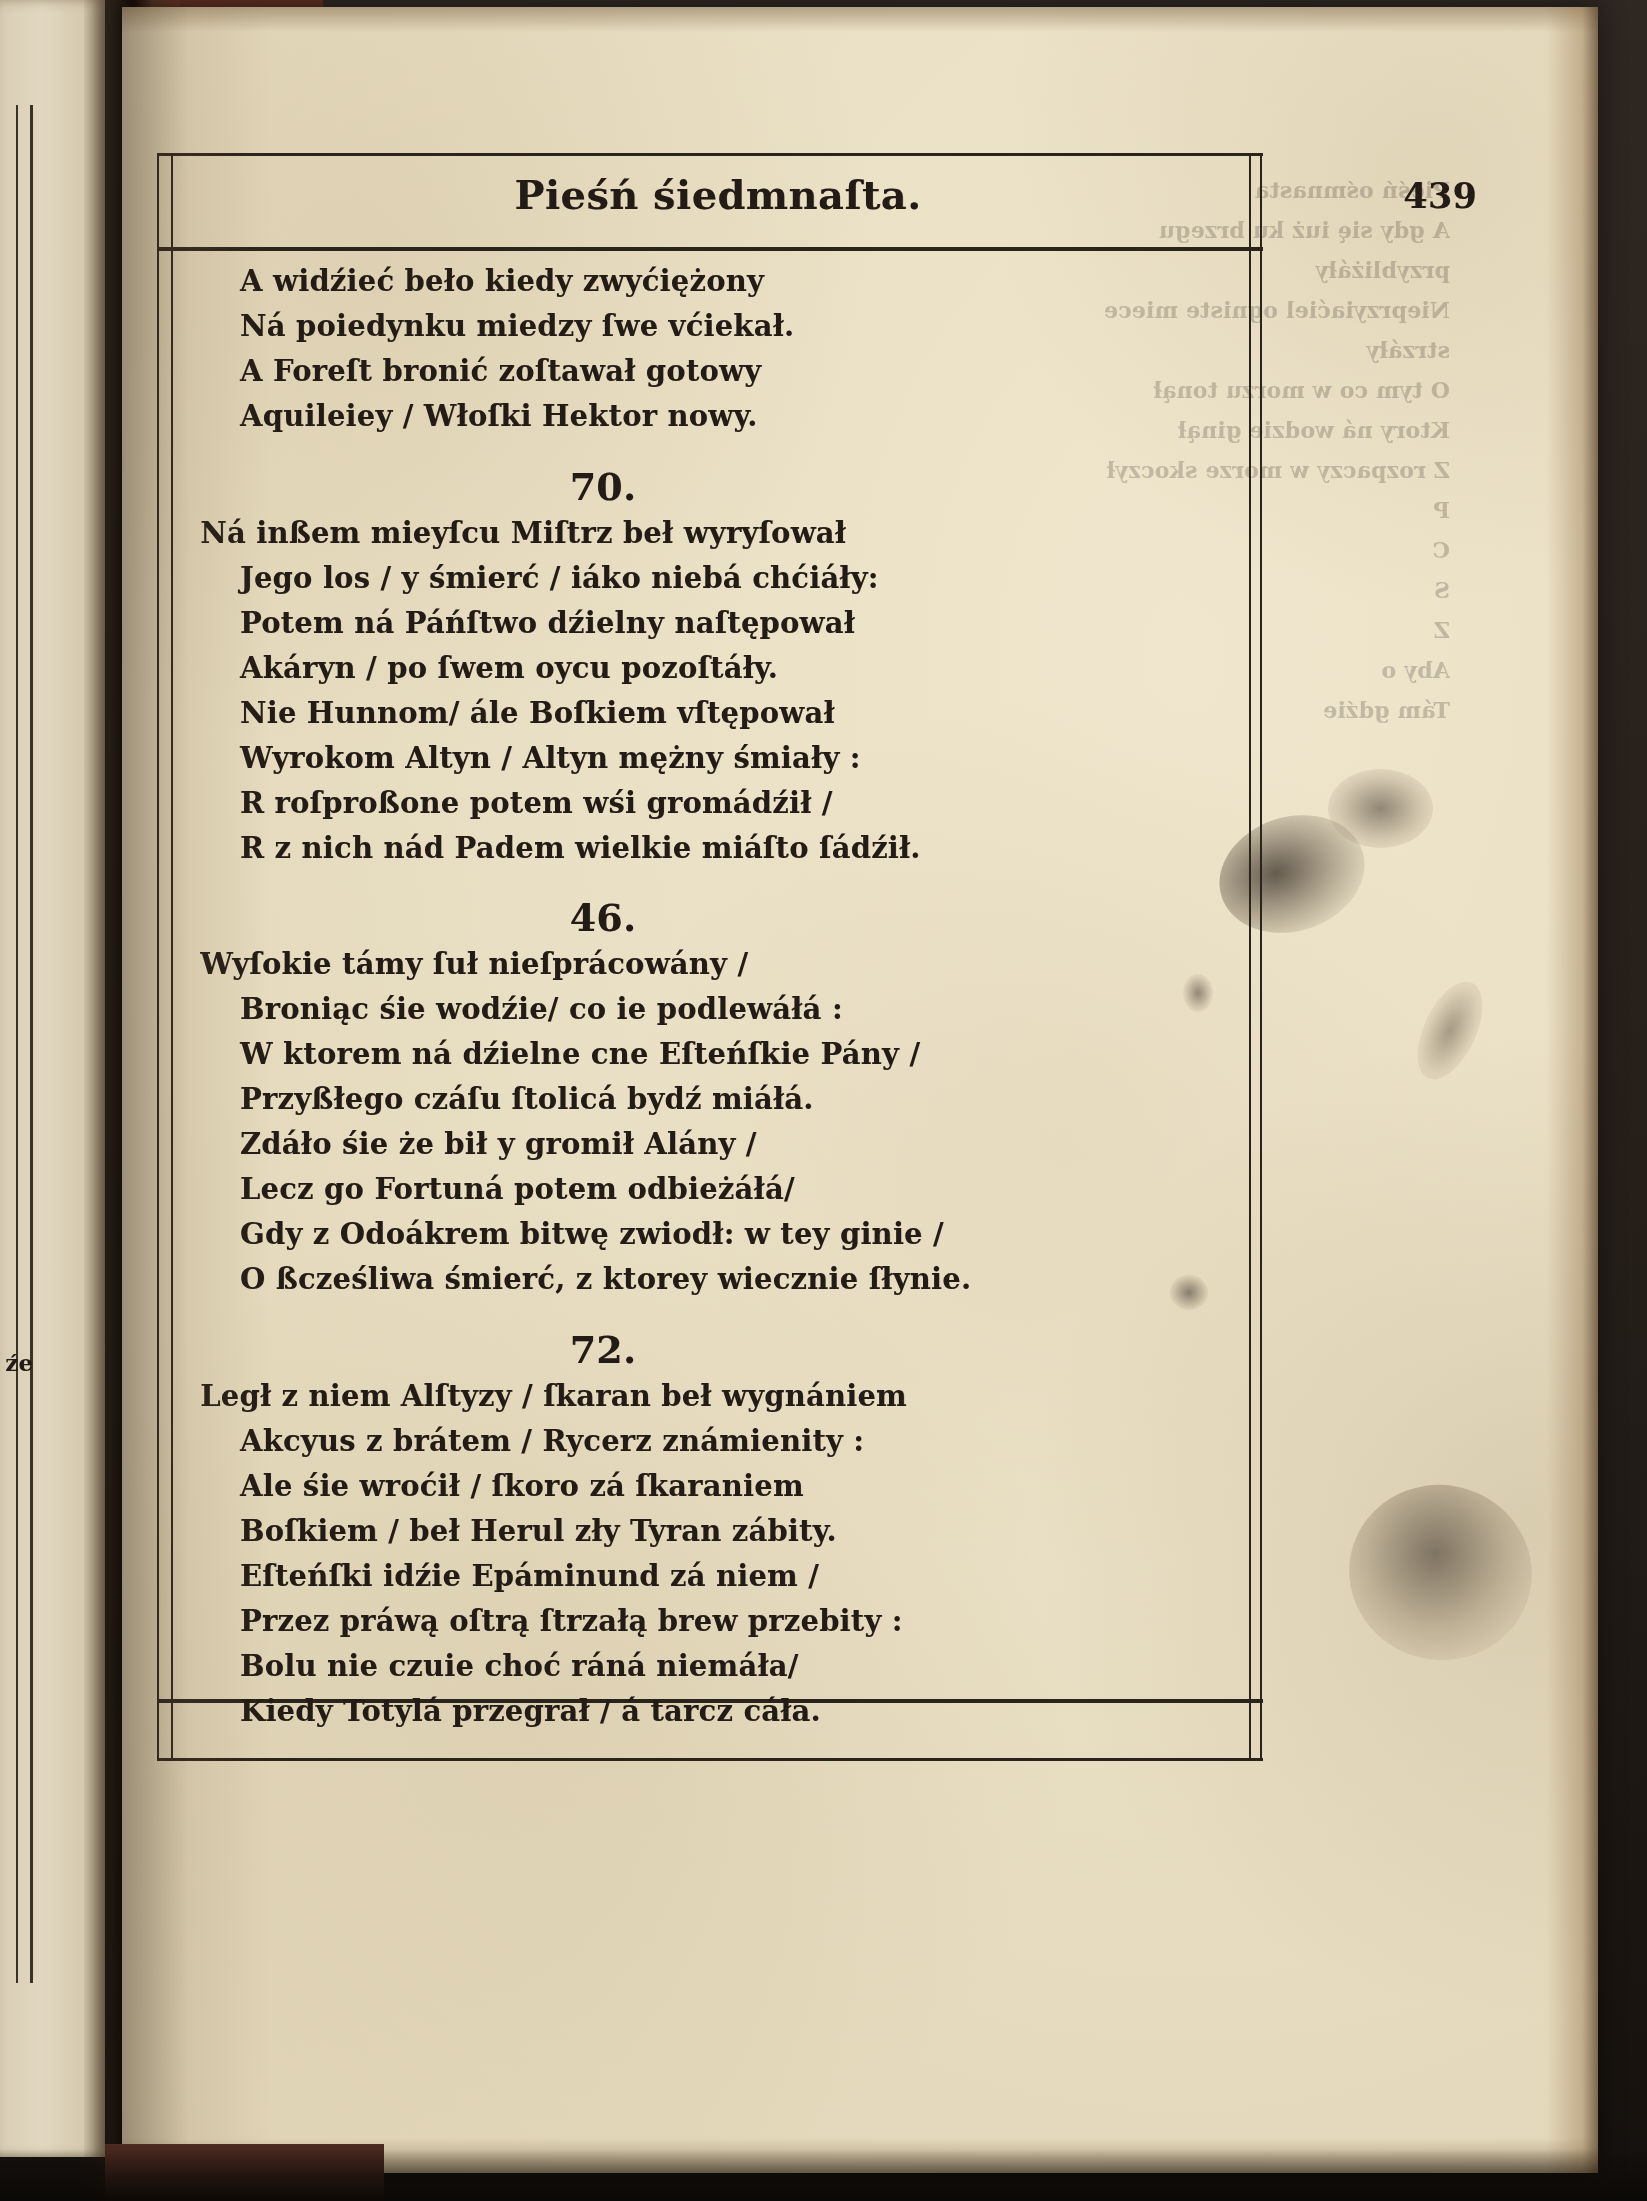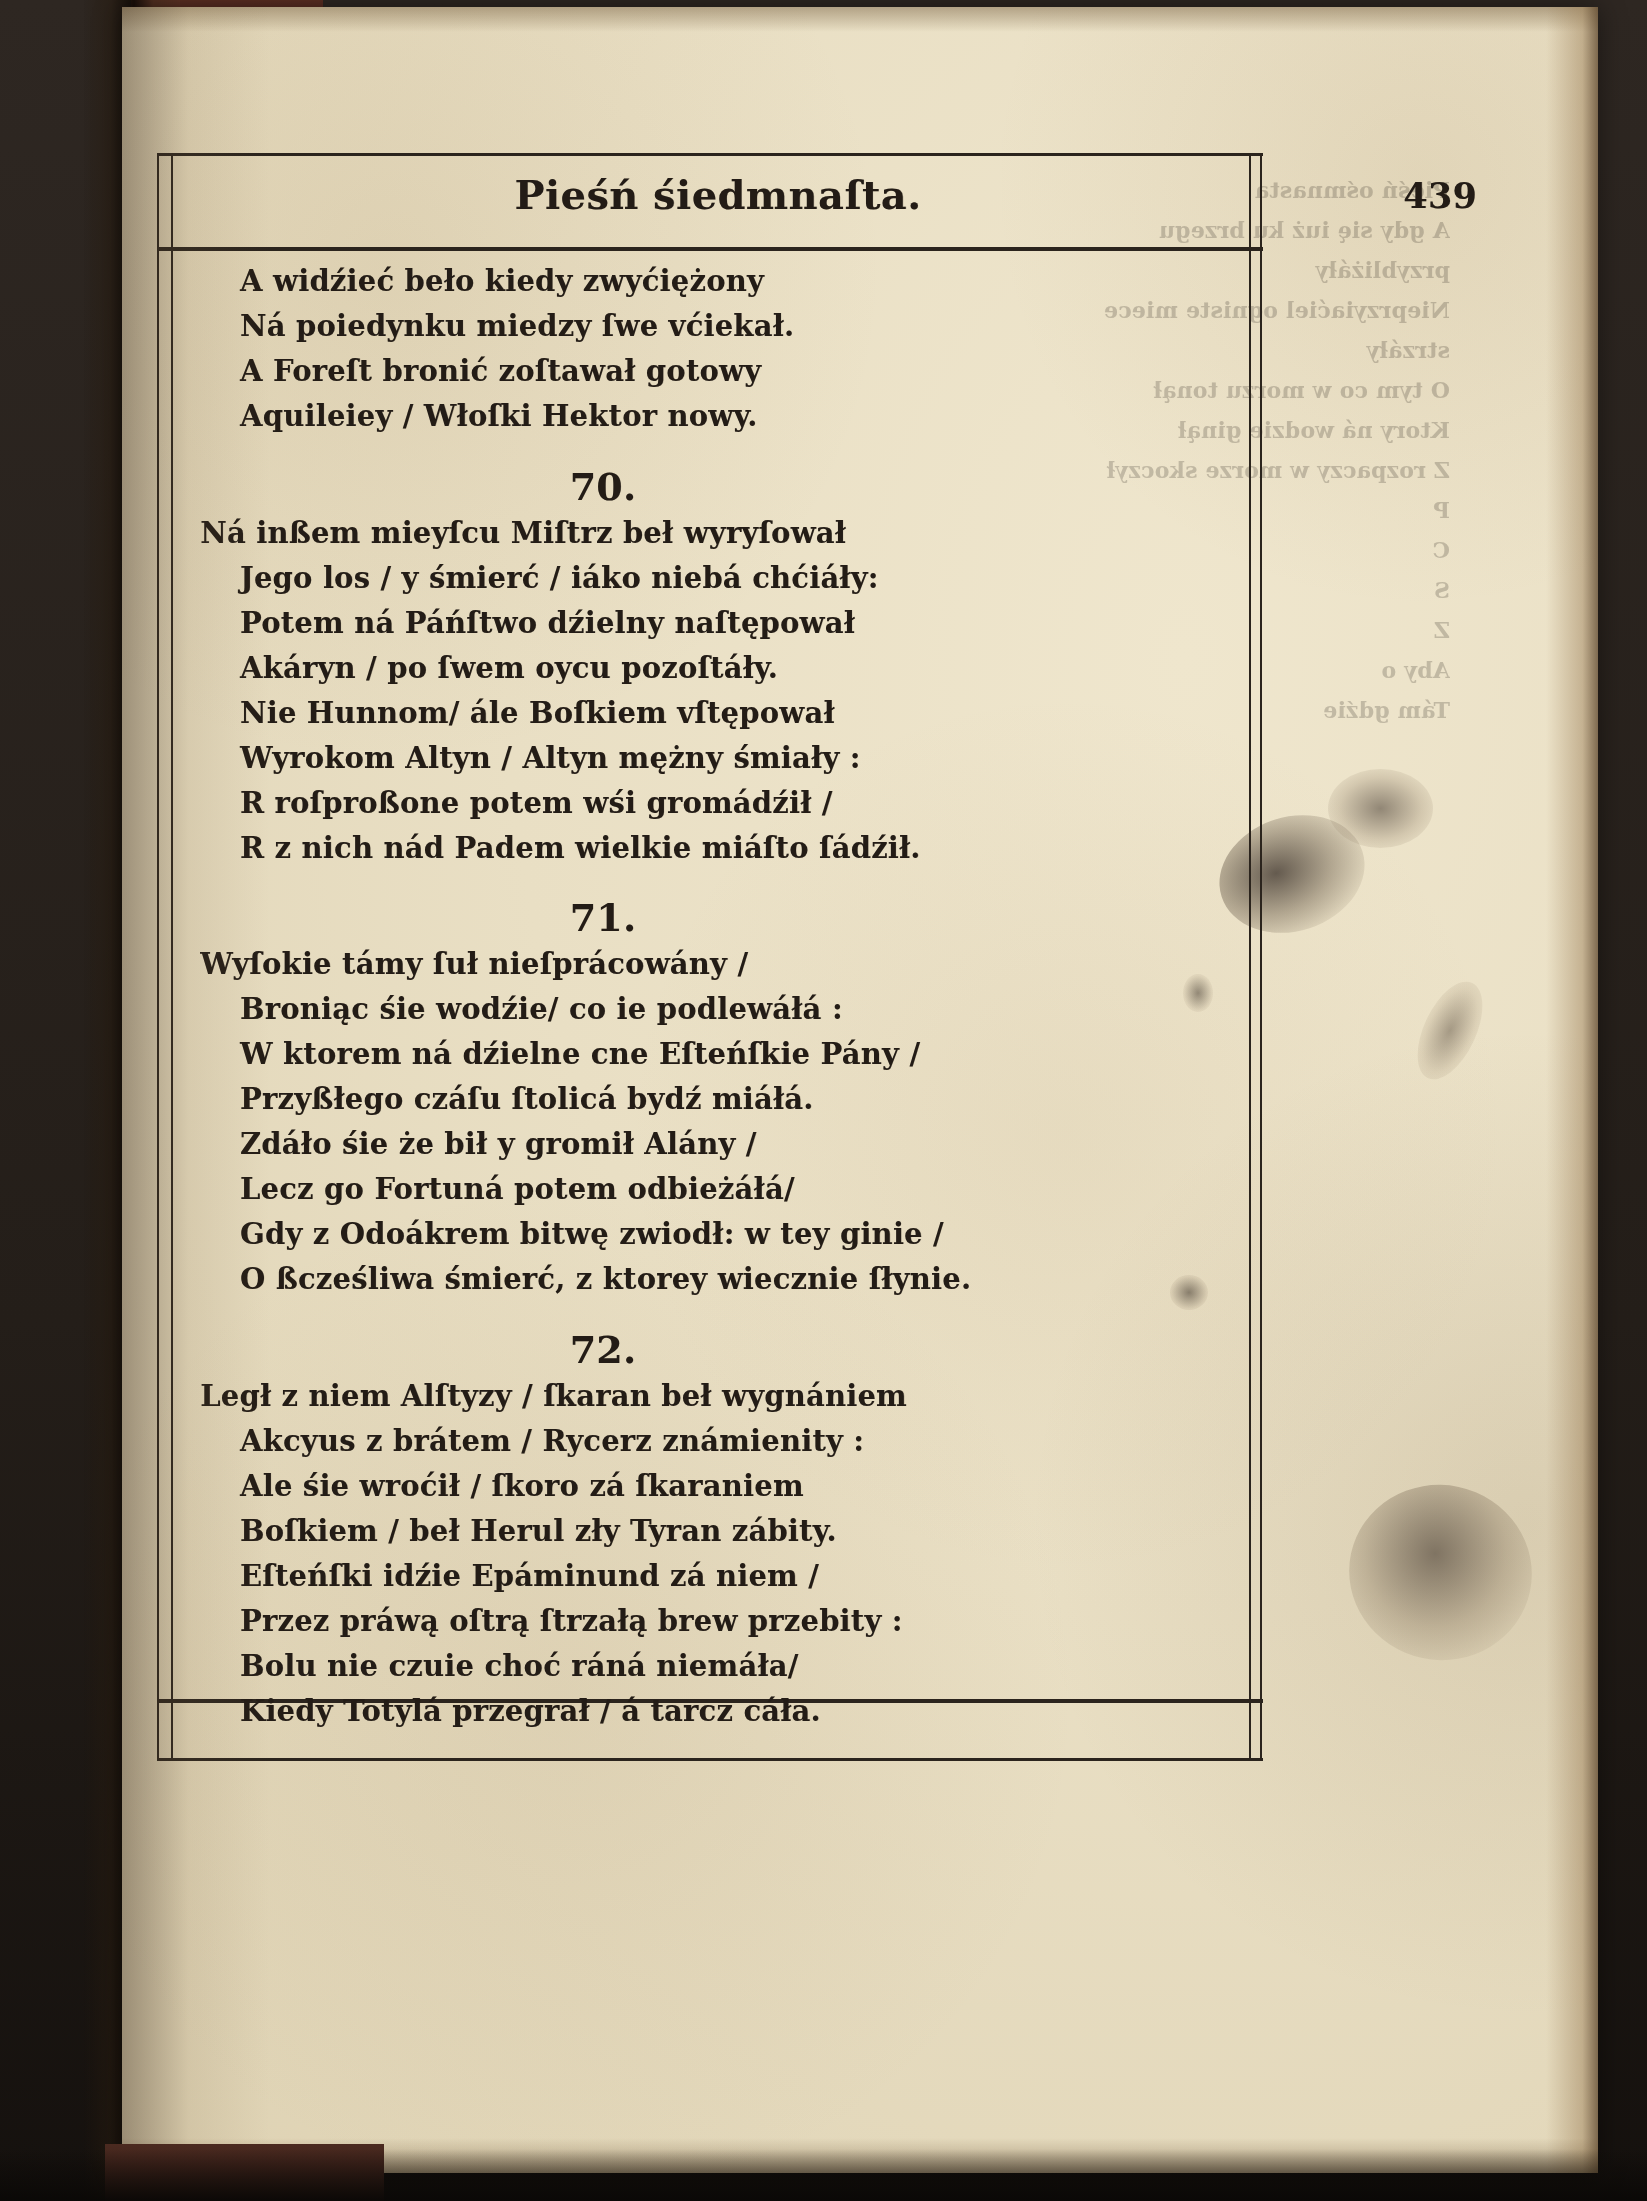--- a/index.html
+++ b/index.html
@@ -284,20 +284,25 @@
     left: 0; bottom: 0; width: 1647px; height: 52px;
     background: linear-gradient(0deg, rgba(10,8,6,0.95) 0%, rgba(10,8,6,0) 100%);
   }
 </style>
 </head>
 <body>
 
 <div id="page">
   <div class="surface"></div>
 
+  <div class="verso">
+    <div class="verso-rule r1"></div>
+    <div class="verso-rule r2"></div>
+    <div class="verso-catch gothic">źe</div>
+  </div>
 
   <div class="spine-leather"></div>
   <div class="gutter"></div>
 
   <div class="recto">
     <div class="mottle"></div>
     <div class="recto-topedge"></div>
     <div class="recto-edge"></div>
     <div class="recto-botedge"></div>
   </div>
@@ -348,21 +353,21 @@
         <div class="gothic line ind2">Ná inßem mieyſcu Miſtrz beł wyryſował</div>
         <div class="gothic line ind1">Jego los / y śmierć / iáko niebá chćiáły:</div>
         <div class="gothic line ind1">Potem ná Páńſtwo dźielny naſtępował</div>
         <div class="gothic line ind1">Akáryn / po ſwem oycu pozoſtáły.</div>
         <div class="gothic line ind1">Nie Hunnom/ ále Boſkiem vſtępował</div>
         <div class="gothic line ind1">Wyrokom Altyn / Altyn mężny śmiały :</div>
         <div class="gothic line ind1">R roſproßone potem wśi gromádźił /</div>
         <div class="gothic line ind1">R z nich nád Padem wielkie miáſto ſádźił.</div>
       </div>
       <div class="gap"></div>
-      <div class="gothic stanza-num">71.</div>
+      <div class="gothic stanza-num">46.</div>
       <div class="stanza">
         <div class="gothic line ind2">Wyſokie támy ſuł nieſprácowány /</div>
         <div class="gothic line ind1">Broniąc śie wodźie/ co ie podlewáłá :</div>
         <div class="gothic line ind1">W ktorem ná dźielne cne Eſteńſkie Pány /</div>
         <div class="gothic line ind1">Przyßłego czáſu ſtolicá bydź miáłá.</div>
         <div class="gothic line ind1">Zdáło śie że bił y gromił Alány /</div>
         <div class="gothic line ind1">Lecz go Fortuná potem odbieżáłá/</div>
         <div class="gothic line ind1">Gdy z Odoákrem bitwę zwiodł: w tey ginie /</div>
         <div class="gothic line ind1">O ßcześliwa śmierć, z ktorey wiecznie ſłynie.</div>
       </div>

